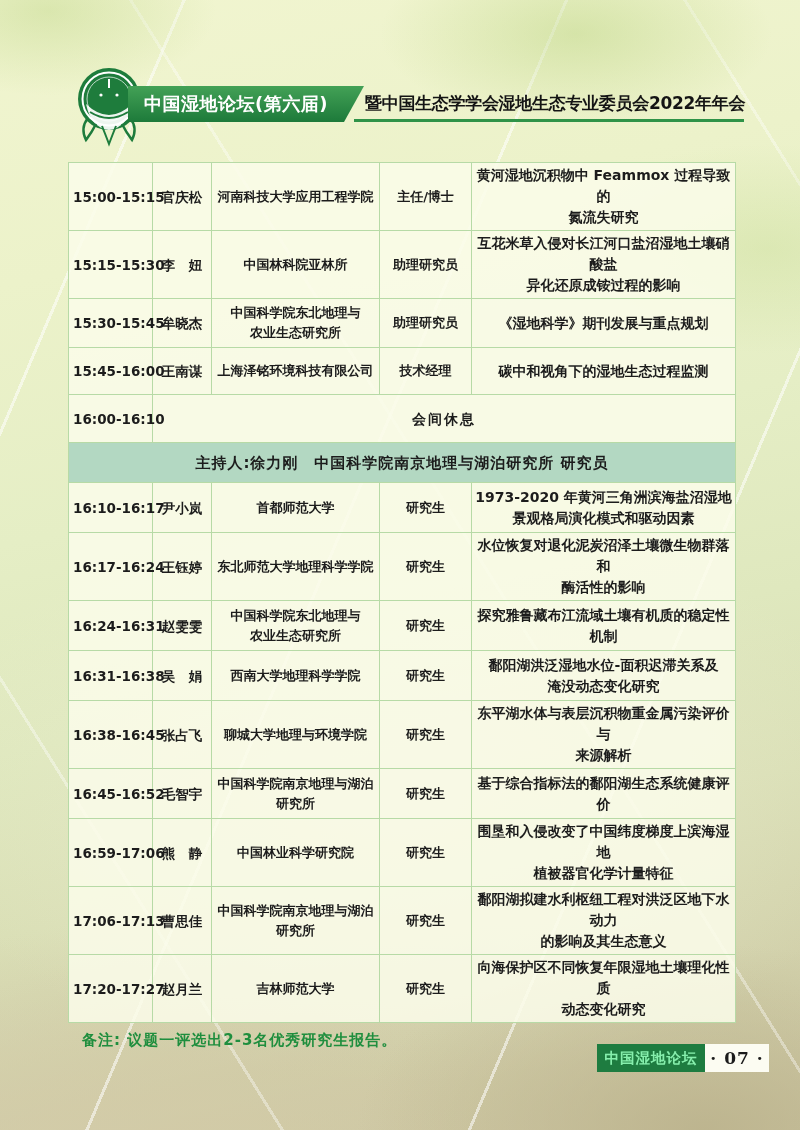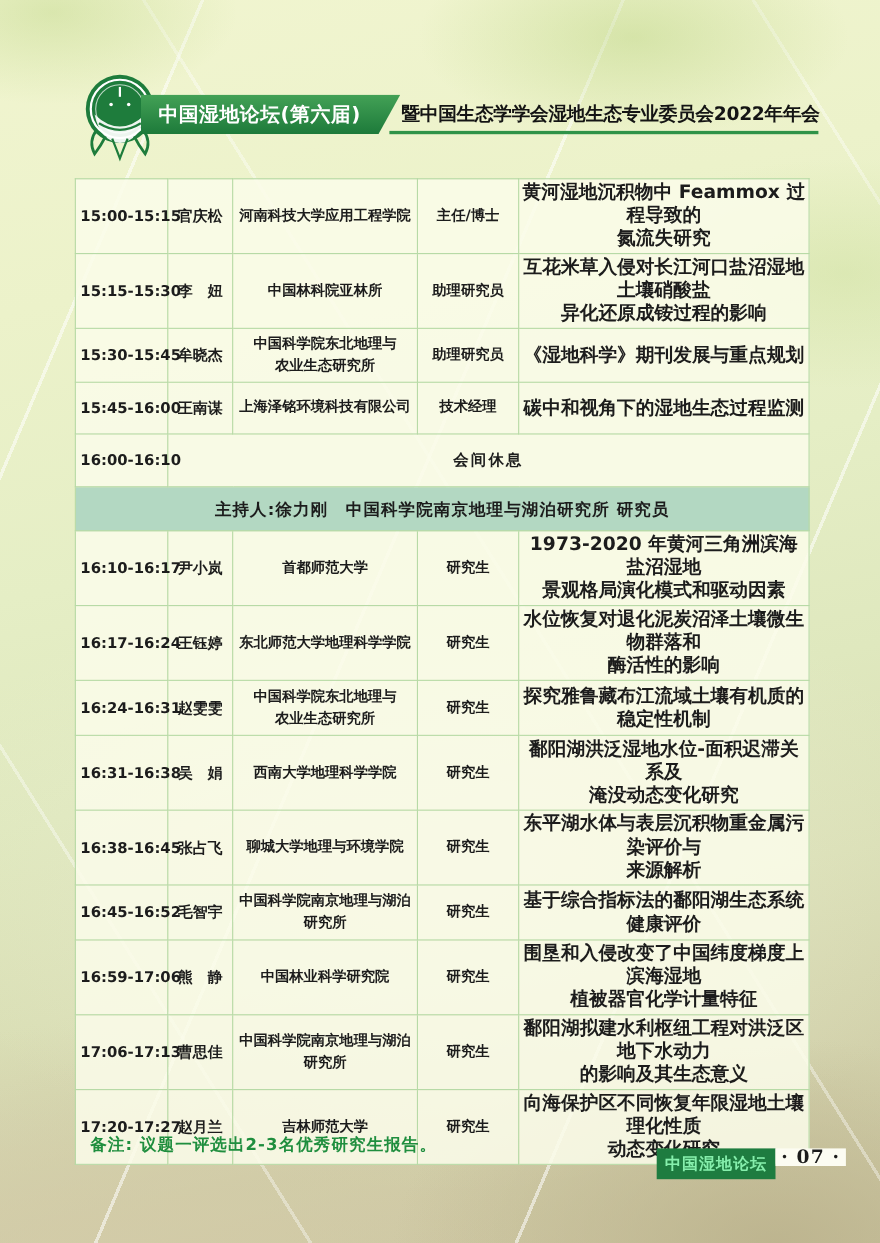--- a/index.html
+++ b/index.html
@@ -33,31 +33,31 @@
   .subtitle-rule{left:354px;top:119px;width:390px;height:3px;background:#2f9348;}
 
   
   .sched{left:68px;top:162px;}
   table{border-collapse:collapse;table-layout:fixed;width:667px;}
   td{border:1.5px solid #b7daa6;background:rgba(250,252,233,.87);
      font-weight:bold;color:#1c1c1c;text-align:center;vertical-align:middle;
      font-size:13px;line-height:20px;white-space:pre-line;padding:2px 4px;box-sizing:border-box;}
   .c-time{font-size:13.5px;white-space:nowrap;}
   .c-name{font-size:13.5px;margin-left:38px;}
-  .c-topic{font-size:17px;line-height:21px;padding:2px 3px;}
+  .c-topic{font-size:14px;line-height:21px;padding:2px 3px;}
   .c-merged{font-size:14px;letter-spacing:2px;}
   .c-moder{background:#b3d8c2;font-size:15px;letter-spacing:1px;}
   tr.h47 td{height:47px} tr.h48 td{height:48px} tr.h49 td{height:49px}
   tr.h50 td{height:50px} tr.h52 td{height:52px} tr.h54 td{height:54px} tr.h56 td{height:40px}
 
   
   .note{left:82px;top:1031px;font-size:15px;font-weight:bold;color:#1f8e3e;letter-spacing:1px;}
   .brand{left:597px;top:1044px;width:108px;height:28px;background:#1e7c40;color:#86efac;
     display:flex;align-items:center;justify-content:center;font-size:14.5px;font-weight:bold;letter-spacing:1px;}
-  .pageno{left:705px;top:1044px;width:64px;height:16px;background:#fcfcf2;
+  .pageno{left:705px;top:1044px;width:64px;height:28px;background:#fcfcf2;
     display:flex;align-items:center;justify-content:center;
     font-family:"DejaVu Serif",serif;font-weight:bold;font-size:17px;color:#1b1b1b;letter-spacing:1px;}
 </style>
 </head>
 <body>
 
 <div id="page">
 
   <svg class="layer" style="left:76px;top:62px;" width="66" height="86" viewBox="0 0 66 86">
     <circle cx="33" cy="37" r="31" fill="#1e7c3c"></circle>

